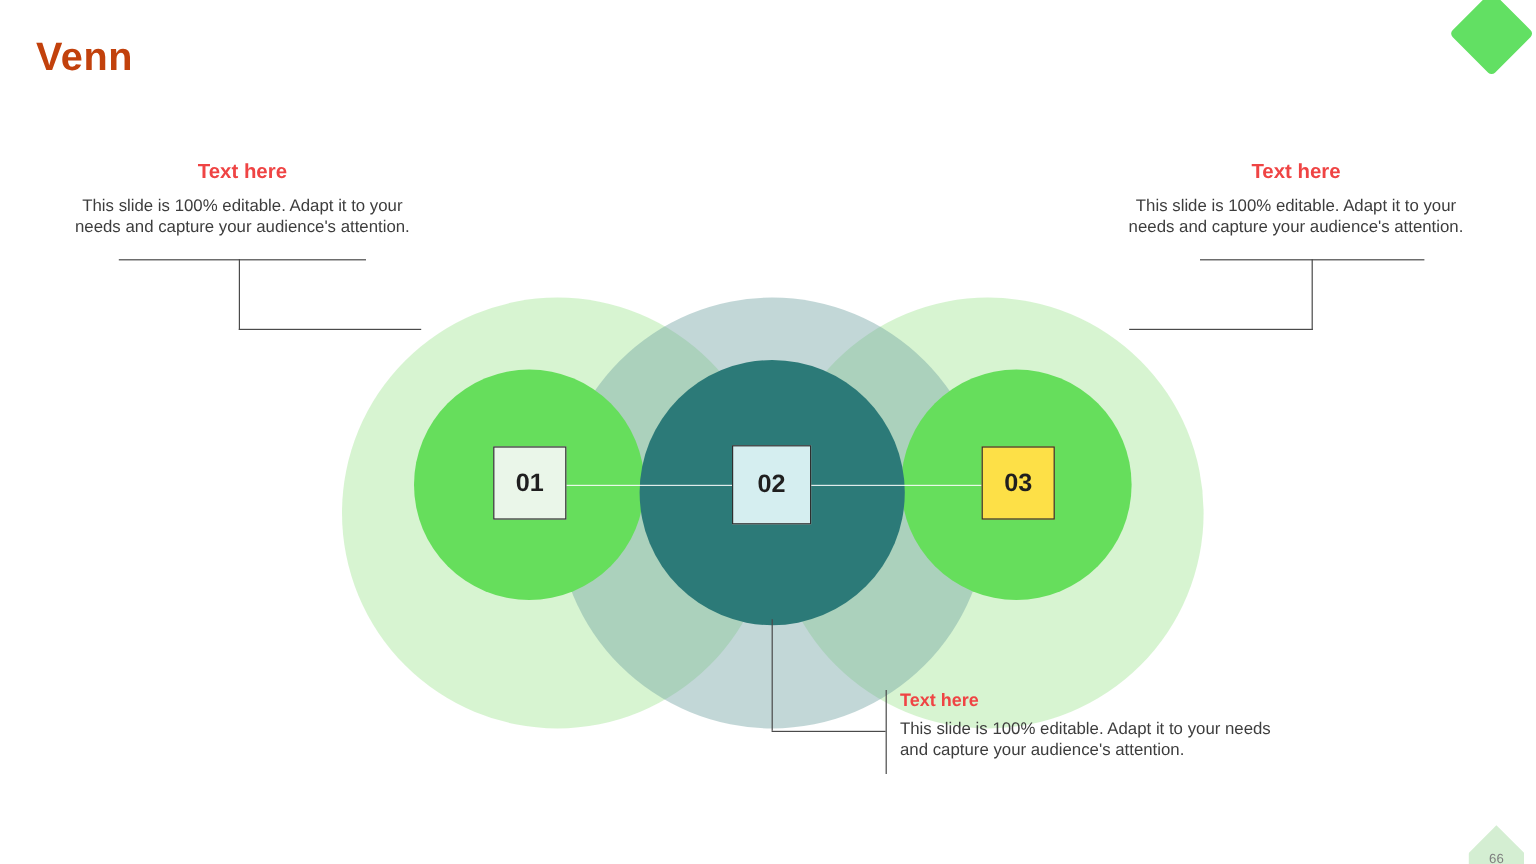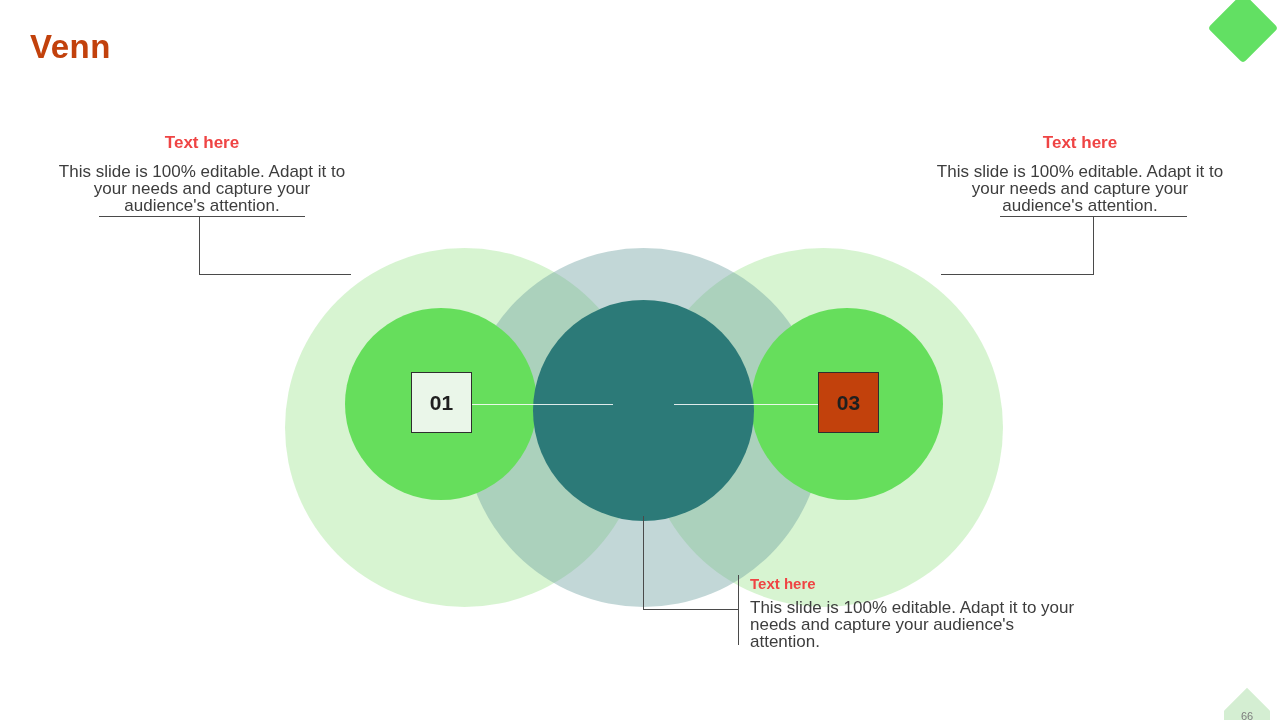--- a/index.html
+++ b/index.html
@@ -174,32 +174,32 @@
     top: 371px;
     width: 66px;
     height: 66px;
     background: #d5eef0;
   }
   #number-box-03 {
     left: 818px;
     top: 372px;
     width: 61px;
     height: 61px;
-    background: #c2410c;
+    background: #fde047;
   }
 
   
   .callout-heading {
     font-size: 17px;
     font-weight: bold;
     color: #ef4444;
     margin: 0 0 10px 0;
   }
   .callout-body {
-    font-size: 17px;
+    font-size: 14px;
     line-height: 17px;
     color: #3d3d3d;
     margin: 0;
   }
 
   #callout-left {
     position: absolute;
     left: 52px;
     top: 133px;
     width: 300px;
@@ -259,20 +259,21 @@
     <div class="outer-circle" id="outer-circle-center"></div>
 
     <div class="inner-circle" id="inner-circle-left"></div>
     <div class="inner-circle" id="inner-circle-right"></div>
     <div class="inner-circle" id="inner-circle-center"></div>
 
     <div class="venn-link" id="venn-link-left"></div>
     <div class="venn-link" id="venn-link-right"></div>
 
     <div class="number-box" id="number-box-01">01</div>
+    <div class="number-box" id="number-box-02">02</div>
     <div class="number-box" id="number-box-03">03</div>
   </div>
 
   <div class="leader leader-h" id="leader-left-top"></div>
   <div class="leader leader-v" id="leader-left-vert"></div>
   <div class="leader leader-h" id="leader-left-bottom"></div>
 
   <div class="leader leader-h" id="leader-right-top"></div>
   <div class="leader leader-v" id="leader-right-vert"></div>
   <div class="leader leader-h" id="leader-right-bottom"></div>

